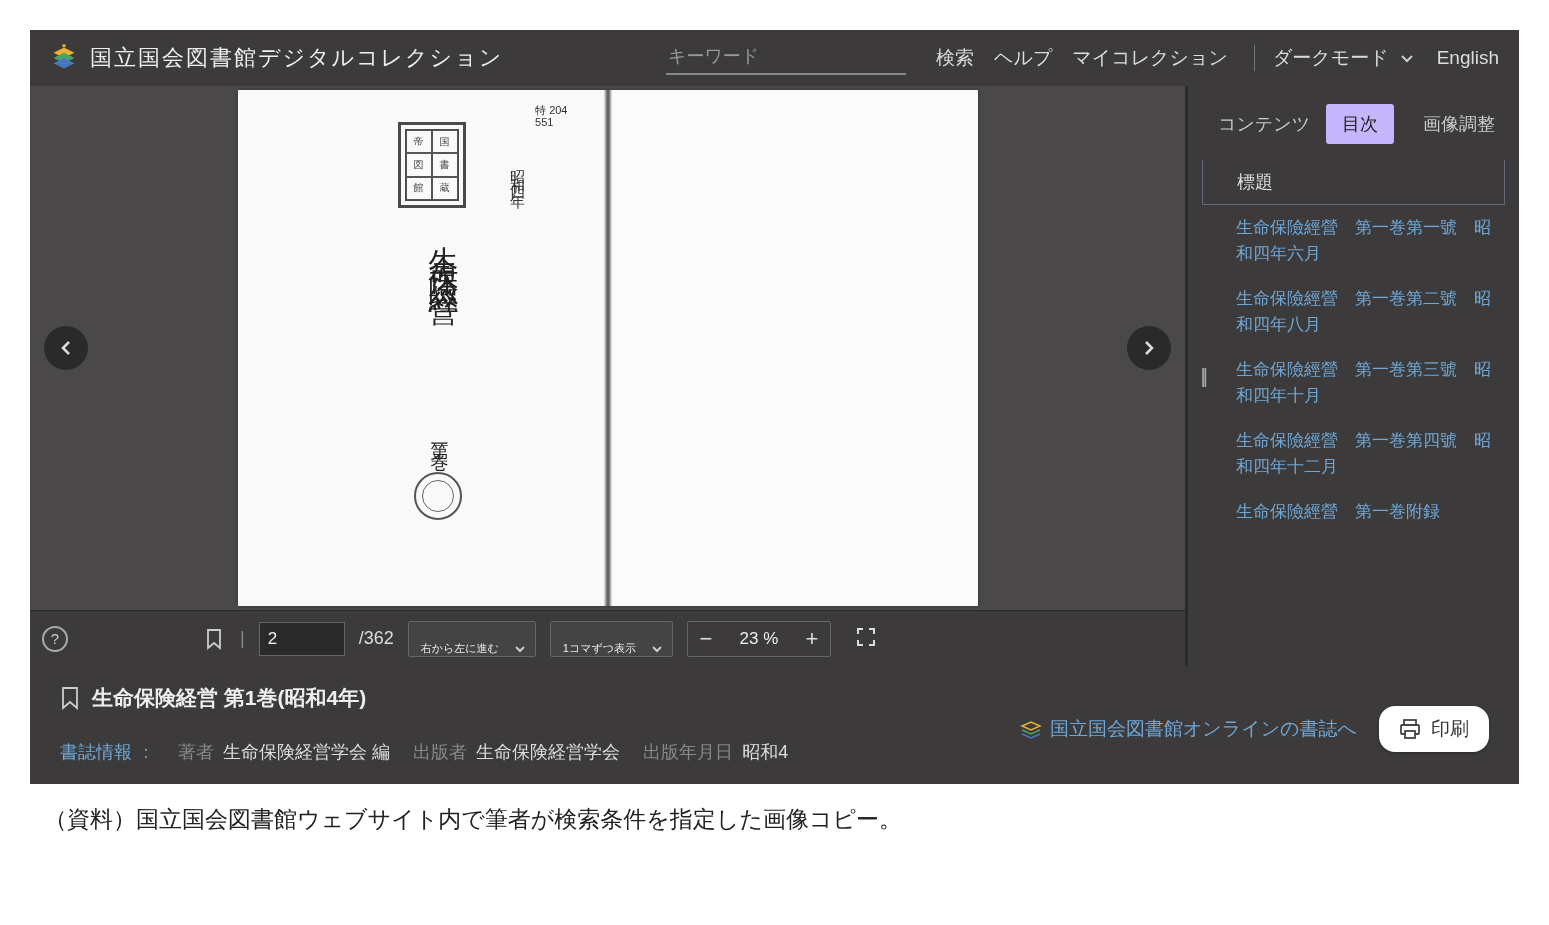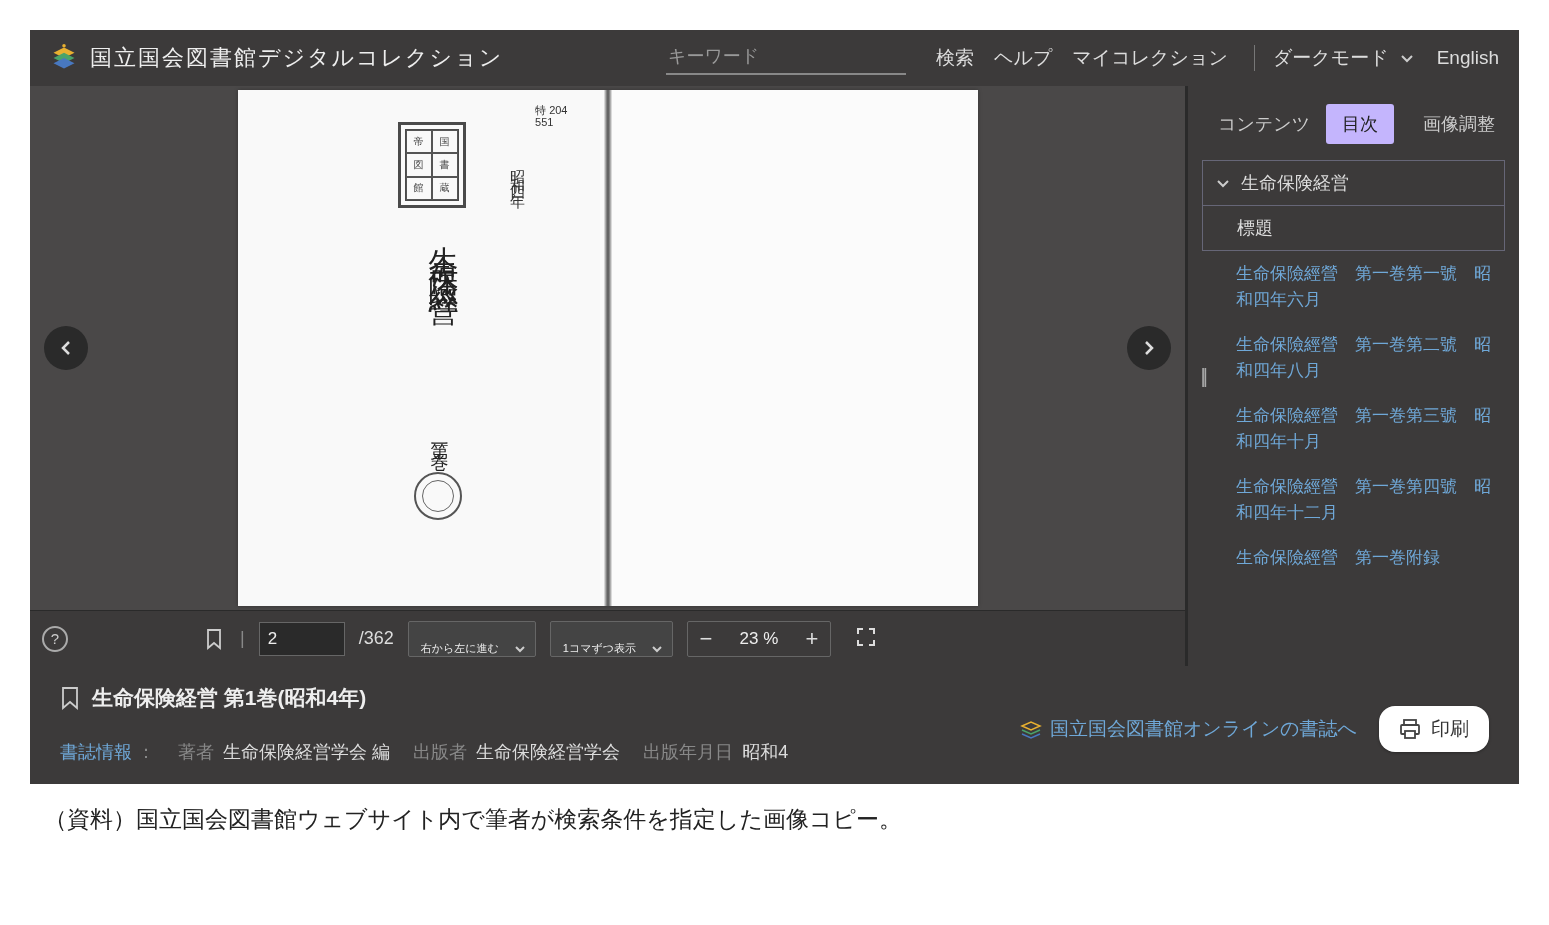--- a/index.html
+++ b/index.html
@@ -212,26 +212,20 @@
         </div>
       </div>
     </div>
 
     <div class="side-panel">
       <div class="side-tabs">
         <div class="side-tab">コンテンツ</div>
         <div class="side-tab active">目次</div>
         <div class="side-tab side-tab-extra">画像調整</div>
       </div>
-      <div class="toc-parent">
-        <svg width="16" height="16" viewBox="0 0 16 16">
-              <path d="M3 6 L8 11 L13 6" stroke="#ccc" stroke-width="2" fill="none"></path>
-            </svg>
-        <span>生命保険経営</span>
-      </div>
       <div class="toc-sel">標題</div>
       <div class="toc-link">生命保險經營　第一巻第一號　昭和四年六月</div>
       <div class="toc-link">生命保險經營　第一巻第二號　昭和四年八月</div>
       <div class="toc-link">生命保險經營　第一巻第三號　昭和四年十月</div>
       <div class="toc-link">生命保險經營　第一巻第四號　昭和四年十二月</div>
       <div class="toc-link">生命保險經營　第一巻附録</div>
     </div>
   </div>
 
   <div class="info-bar">

